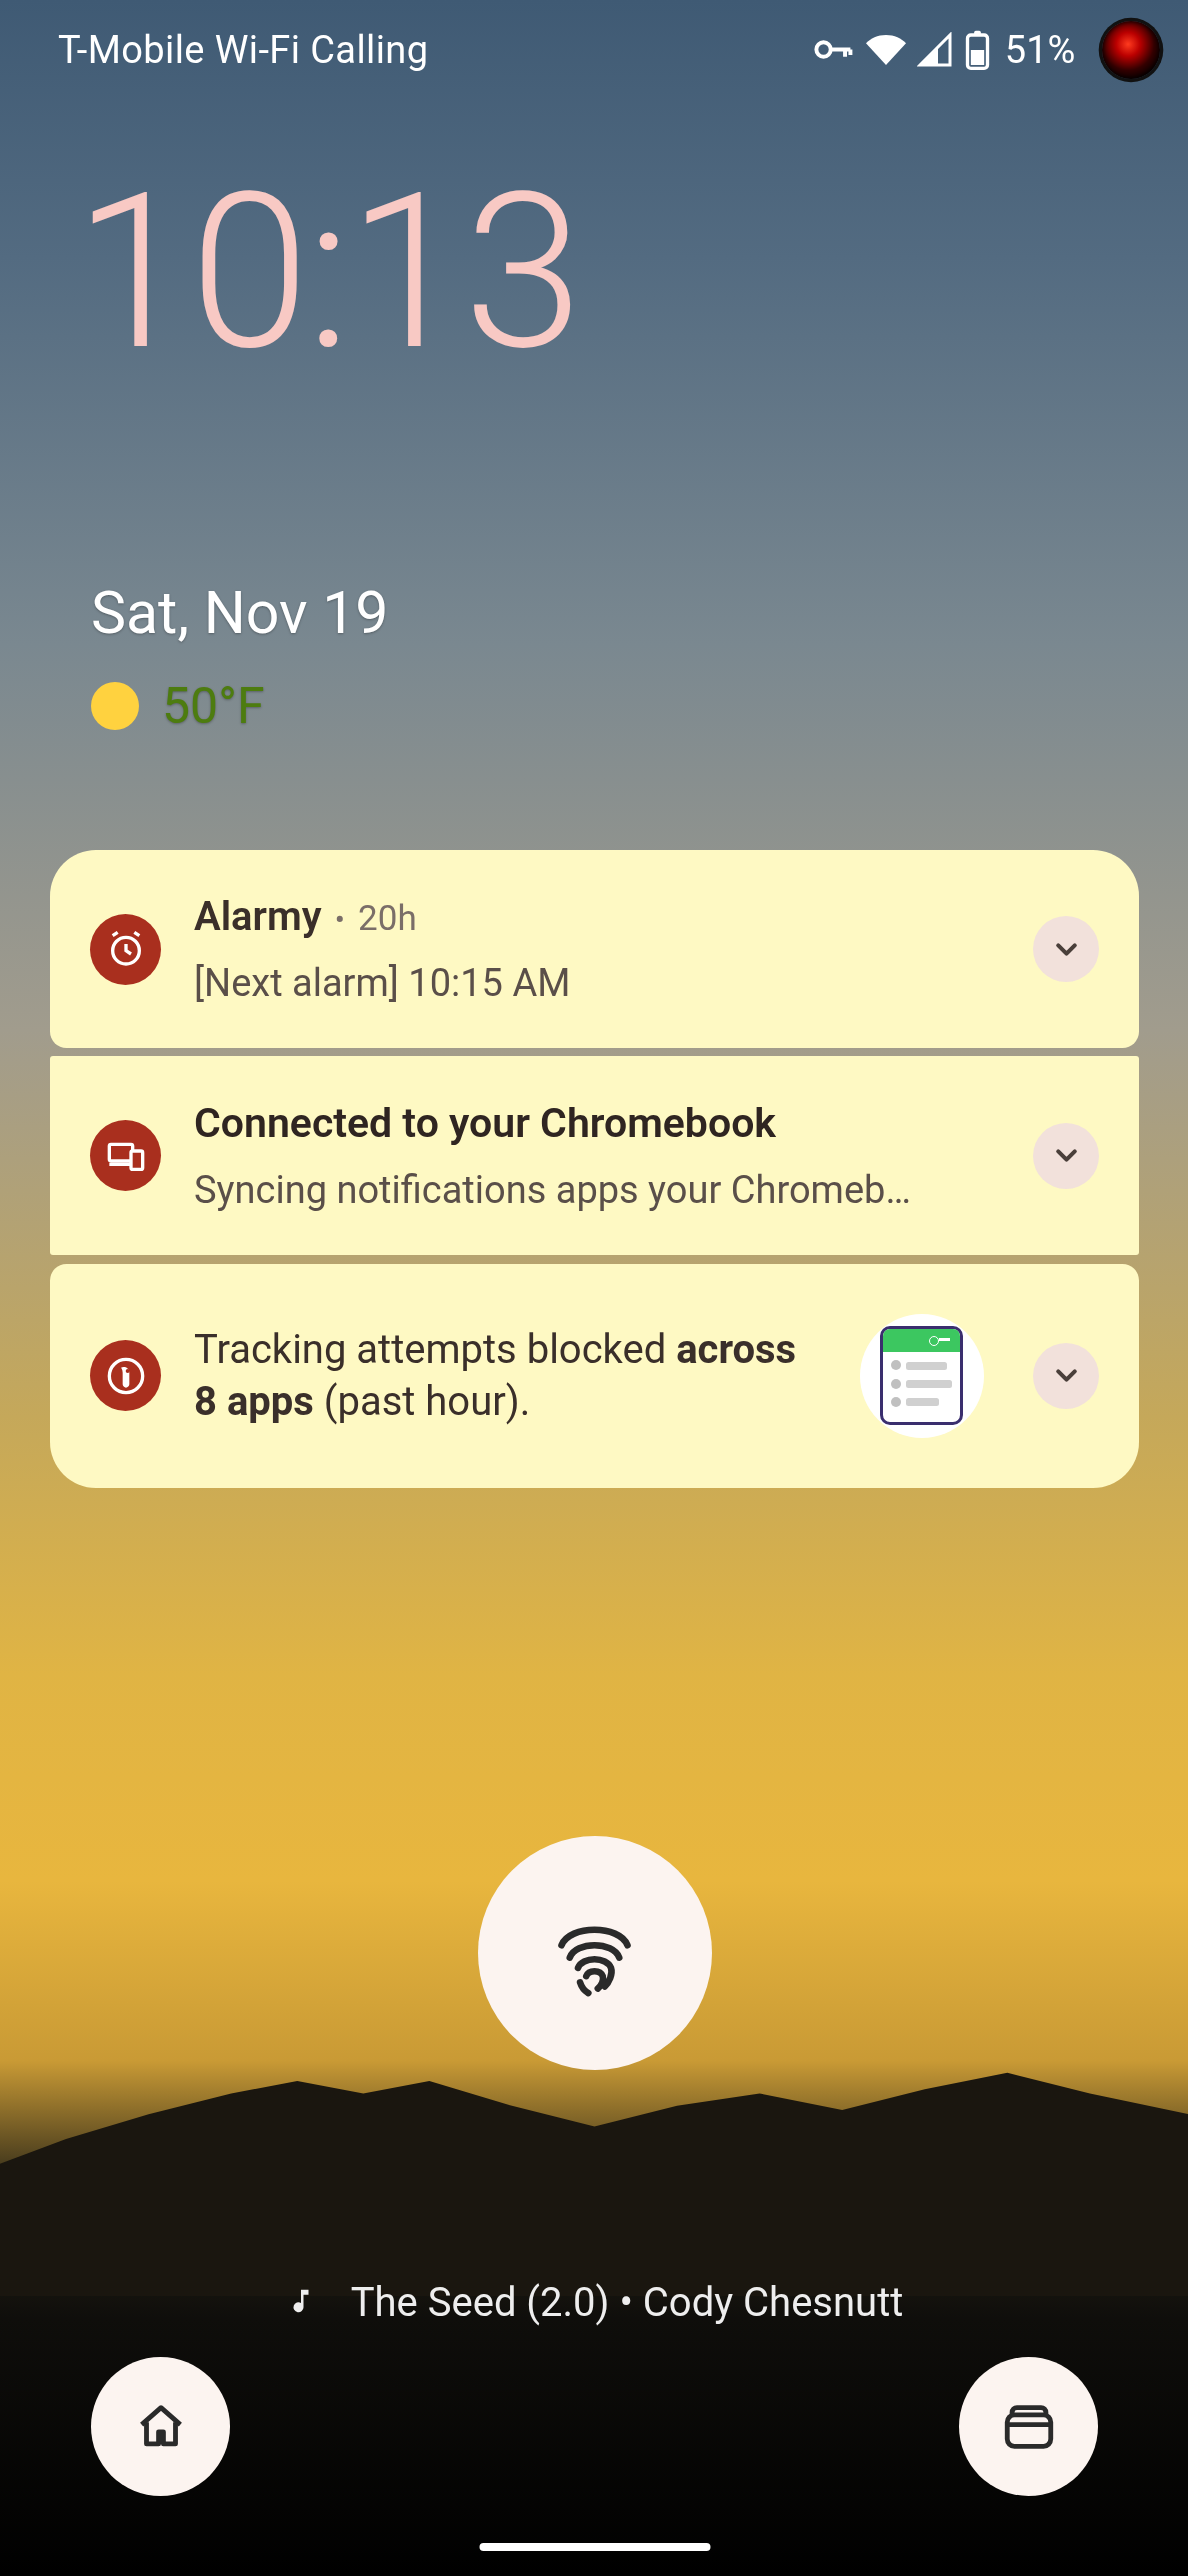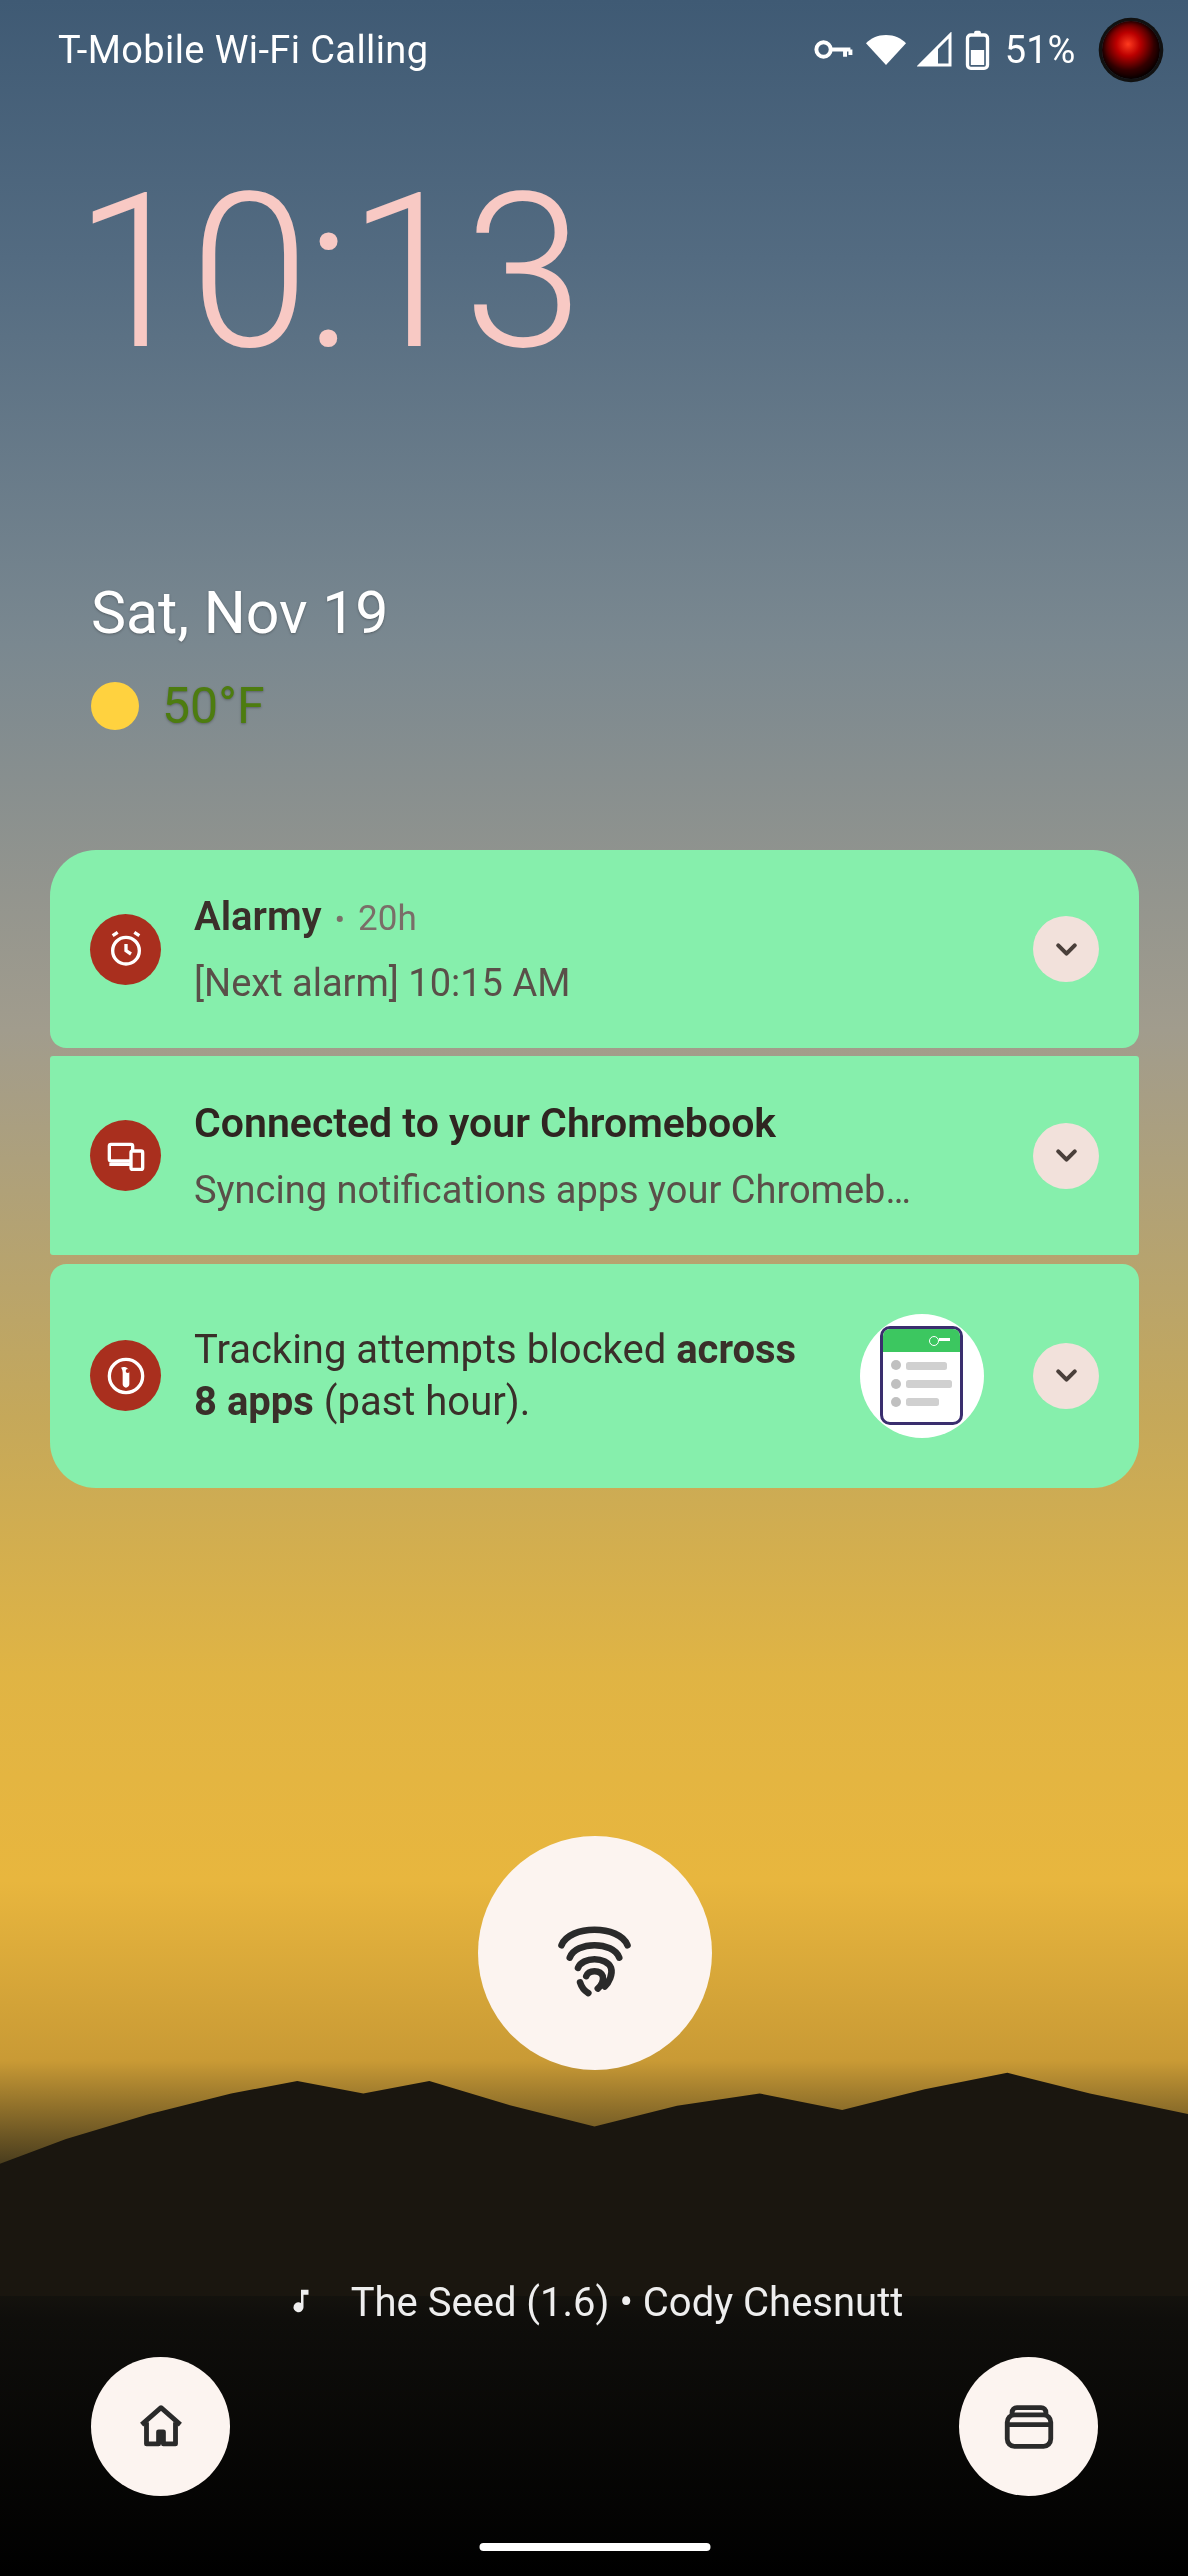--- a/index.html
+++ b/index.html
@@ -76,21 +76,21 @@
   
   .notifications {
     position: absolute;
     top: 850px;
     left: 50px; right: 50px;
     display: flex;
     flex-direction: column;
     gap: 8.3px;
   }
   .notif {
-    background: #86efac;
+    background: #fef9c3;
     border-radius: 46px;
     padding: 43px 40px;
     display: flex;
     align-items: center;
     gap: 33px;
     position: relative;
   }
   .notif.first { border-radius: 46px 46px 16.5px 16.5px; }
   .notif.mid   { border-radius: 3px; }
   .notif.last  { border-radius: 16.5px 16.5px 46px 46px; }
@@ -326,21 +326,21 @@
     <path d="M8.5 19c.3 1 1 2 2 2.6"></path>
   </svg>
 </div>
 
 <div class="now-playing">
   <span class="music-note">
     <svg viewBox="0 0 24 24" fill="#eee">
         <path d="M12 3v10.55A4 4 0 1 0 14 17V7h4V3h-6z"></path>
       </svg>
   </span>
-  <span class="now-playing-text">The Seed (1.6) • Cody Chesnutt</span>
+  <span class="now-playing-text">The Seed (2.0) • Cody Chesnutt</span>
 </div>
 
 <div class="shortcut left">
   <svg viewBox="0 0 24 24" fill="none" stroke="#2a2a2a" stroke-width="2" stroke-linejoin="round">
     <path d="M4 11 L12 4 L20 11"></path>
     <path d="M6 10v9h5v-5h2v5h5v-9"></path>
   </svg>
 </div>
 <div class="shortcut right">
   <svg viewBox="0 0 24 24" fill="none" stroke="#2a2a2a" stroke-width="2" stroke-linejoin="round">

